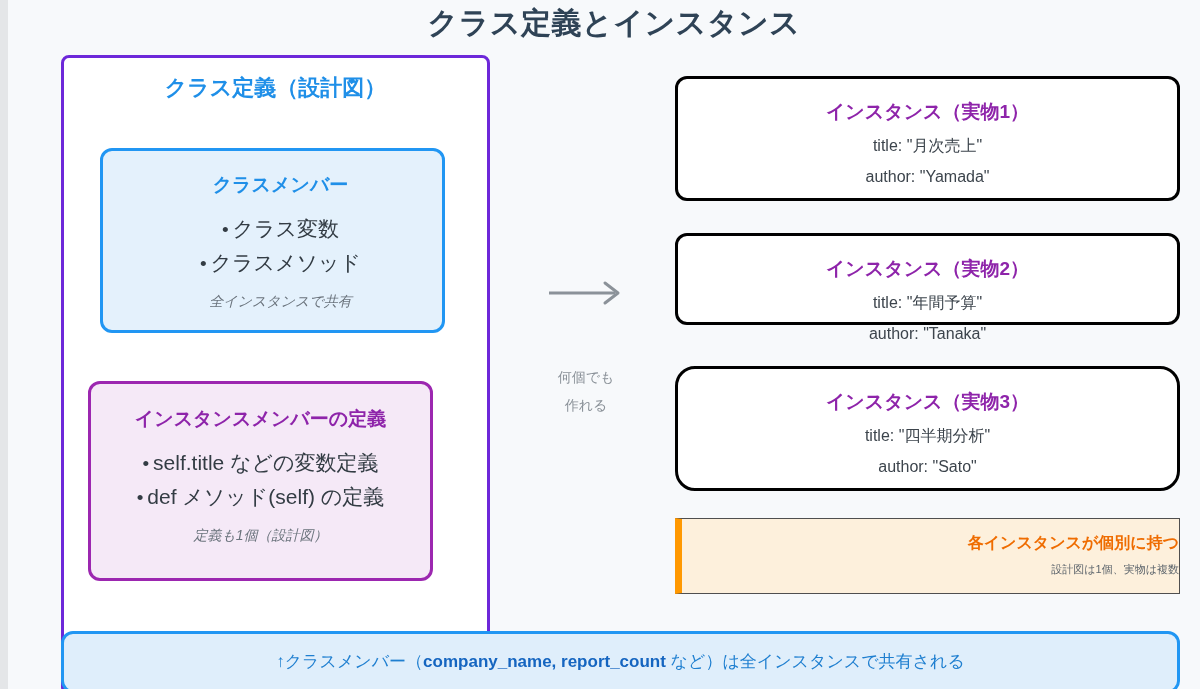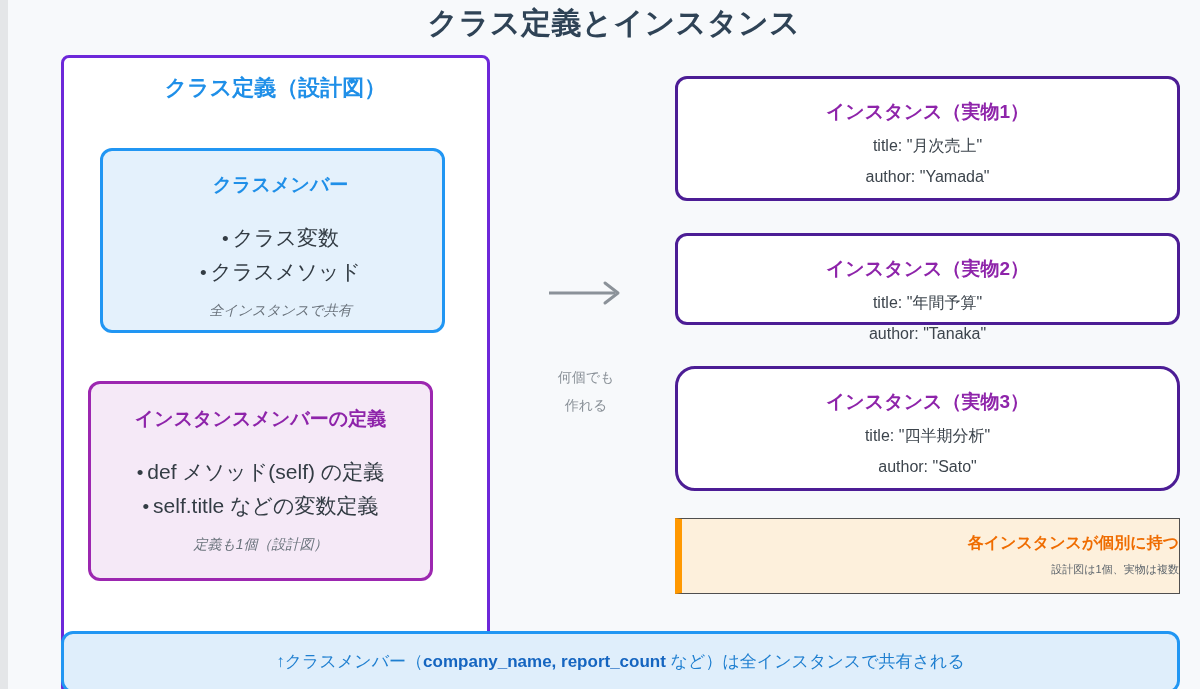--- a/index.html
+++ b/index.html
@@ -99,21 +99,21 @@
 
   #instance-member-title {
     margin-top: 22px;
     font-size: 19px;
     font-weight: bold;
     color: #8e24aa;
   }
 
   .bullet-list {
     list-style: none;
-    margin-top: 23px;
+    margin-top: 14px;
   }
 
   .bullet-list li {
     font-size: 21px;
     color: #333c44;
     line-height: 33px;
     white-space: nowrap;
   }
 
   .bullet-list li::before {
@@ -151,21 +151,21 @@
     color: #8b9299;
     line-height: 28px;
   }
 
   
   .instance-card {
     position: absolute;
     left: 667px;
     width: 505px;
     background: #ffffff;
-    border: 3px solid #4c1d95;
+    border: 3px solid #000000;
     border-radius: 12px;
     text-align: center;
   }
 
   .instance-title {
     margin-top: 20px;
     font-size: 19px;
     font-weight: bold;
     color: #8e24aa;
   }
@@ -241,22 +241,22 @@
       <ul class="bullet-list">
         <li>クラス変数</li>
         <li>クラスメソッド</li>
       </ul>
       <div class="card-note">全インスタンスで共有</div>
     </div>
 
     <div class="inner-card" id="instance-member-card">
       <div id="instance-member-title">インスタンスメンバーの定義</div>
       <ul class="bullet-list">
+        <li>self.title などの変数定義</li>
         <li>def メソッド(self) の定義</li>
-        <li>self.title などの変数定義</li>
       </ul>
       <div class="card-note">定義も1個（設計図）</div>
     </div>
   </div>
 
   <div id="arrow-block">
     <svg id="arrow-icon" viewBox="0 0 78 30" xmlns="http://www.w3.org/2000/svg">
       <line x1="2" y1="15" x2="68" y2="15" stroke="#8b9299" stroke-width="3"></line>
       <polyline points="58,5 71,15 58,25" fill="none" stroke="#8b9299" stroke-width="3" stroke-linecap="round" stroke-linejoin="round"></polyline>
     </svg>

